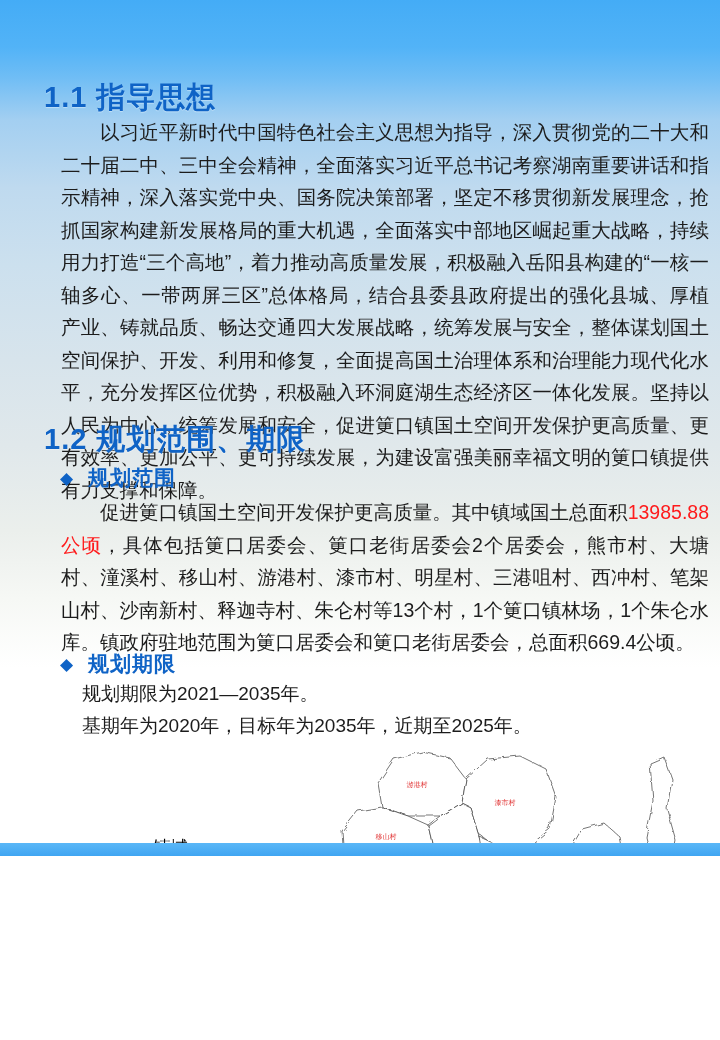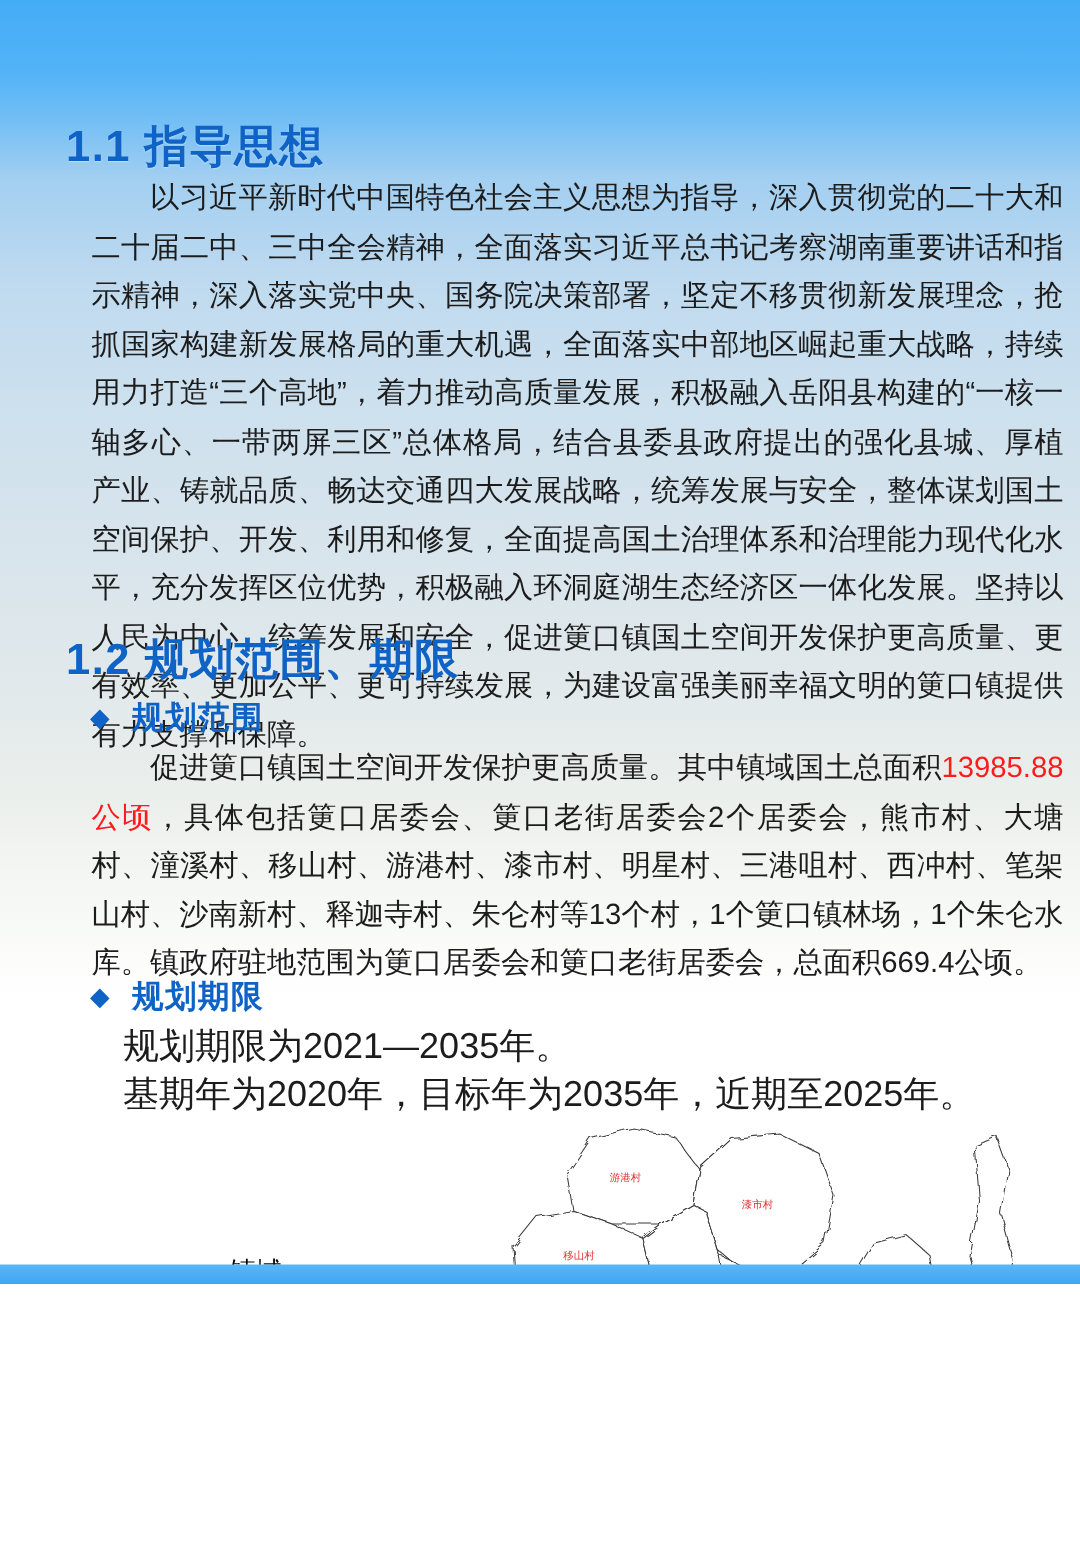--- a/index.html
+++ b/index.html
@@ -16,21 +16,21 @@
     color:#0F63C6;letter-spacing:1px;text-shadow:0 1px 1px rgba(255,255,255,.4);
   }
   .para{
     position:absolute;left:45px;width:648px;font-size:19.5px;line-height:32.5px;
     color:#1c1c1c;text-align:justify;text-indent:2em;margin-left:16px;
   }
   .red{color:#FE1B1C;font-weight:normal;}
   .sub-h{position:absolute;left:60px;display:flex;align-items:center;}
   .sub-h .diamond{color:#0F63C6;font-size:17px;line-height:1;}
   .sub-h .t{color:#0F63C6;font-size:21px;font-weight:bold;margin-left:15px;letter-spacing:1px;}
-  .plain-line{position:absolute;left:82px;font-size:24px;color:#1c1c1c;}
+  .plain-line{position:absolute;left:82px;font-size:19px;color:#1c1c1c;}
   
   .map-wrap{position:absolute;left:320px;top:745px;width:400px;height:295px;z-index:1;}
   .map-region{fill:#FFFFFF;stroke:#3a3a3a;stroke-width:0.7;}
   .map-seat{fill:#F8B4BF;stroke:#C25B6E;stroke-width:0.9;}
   .map-label{fill:#E03030;font-size:7px;text-anchor:middle;font-family:"Liberation Sans",sans-serif;}
   .map-label.small{font-size:6px;}
   .callout-label{position:absolute;font-size:17.5px;color:#000;z-index:3;}
   .callout-line{position:absolute;height:0;border-top:1.7px solid #000;z-index:3;}
   .legend-title{position:absolute;left:78px;top:880px;font-size:19px;color:#111;z-index:3;margin-top:31px;}
   .legend-row{position:absolute;left:36px;display:flex;align-items:center;z-index:3;}

